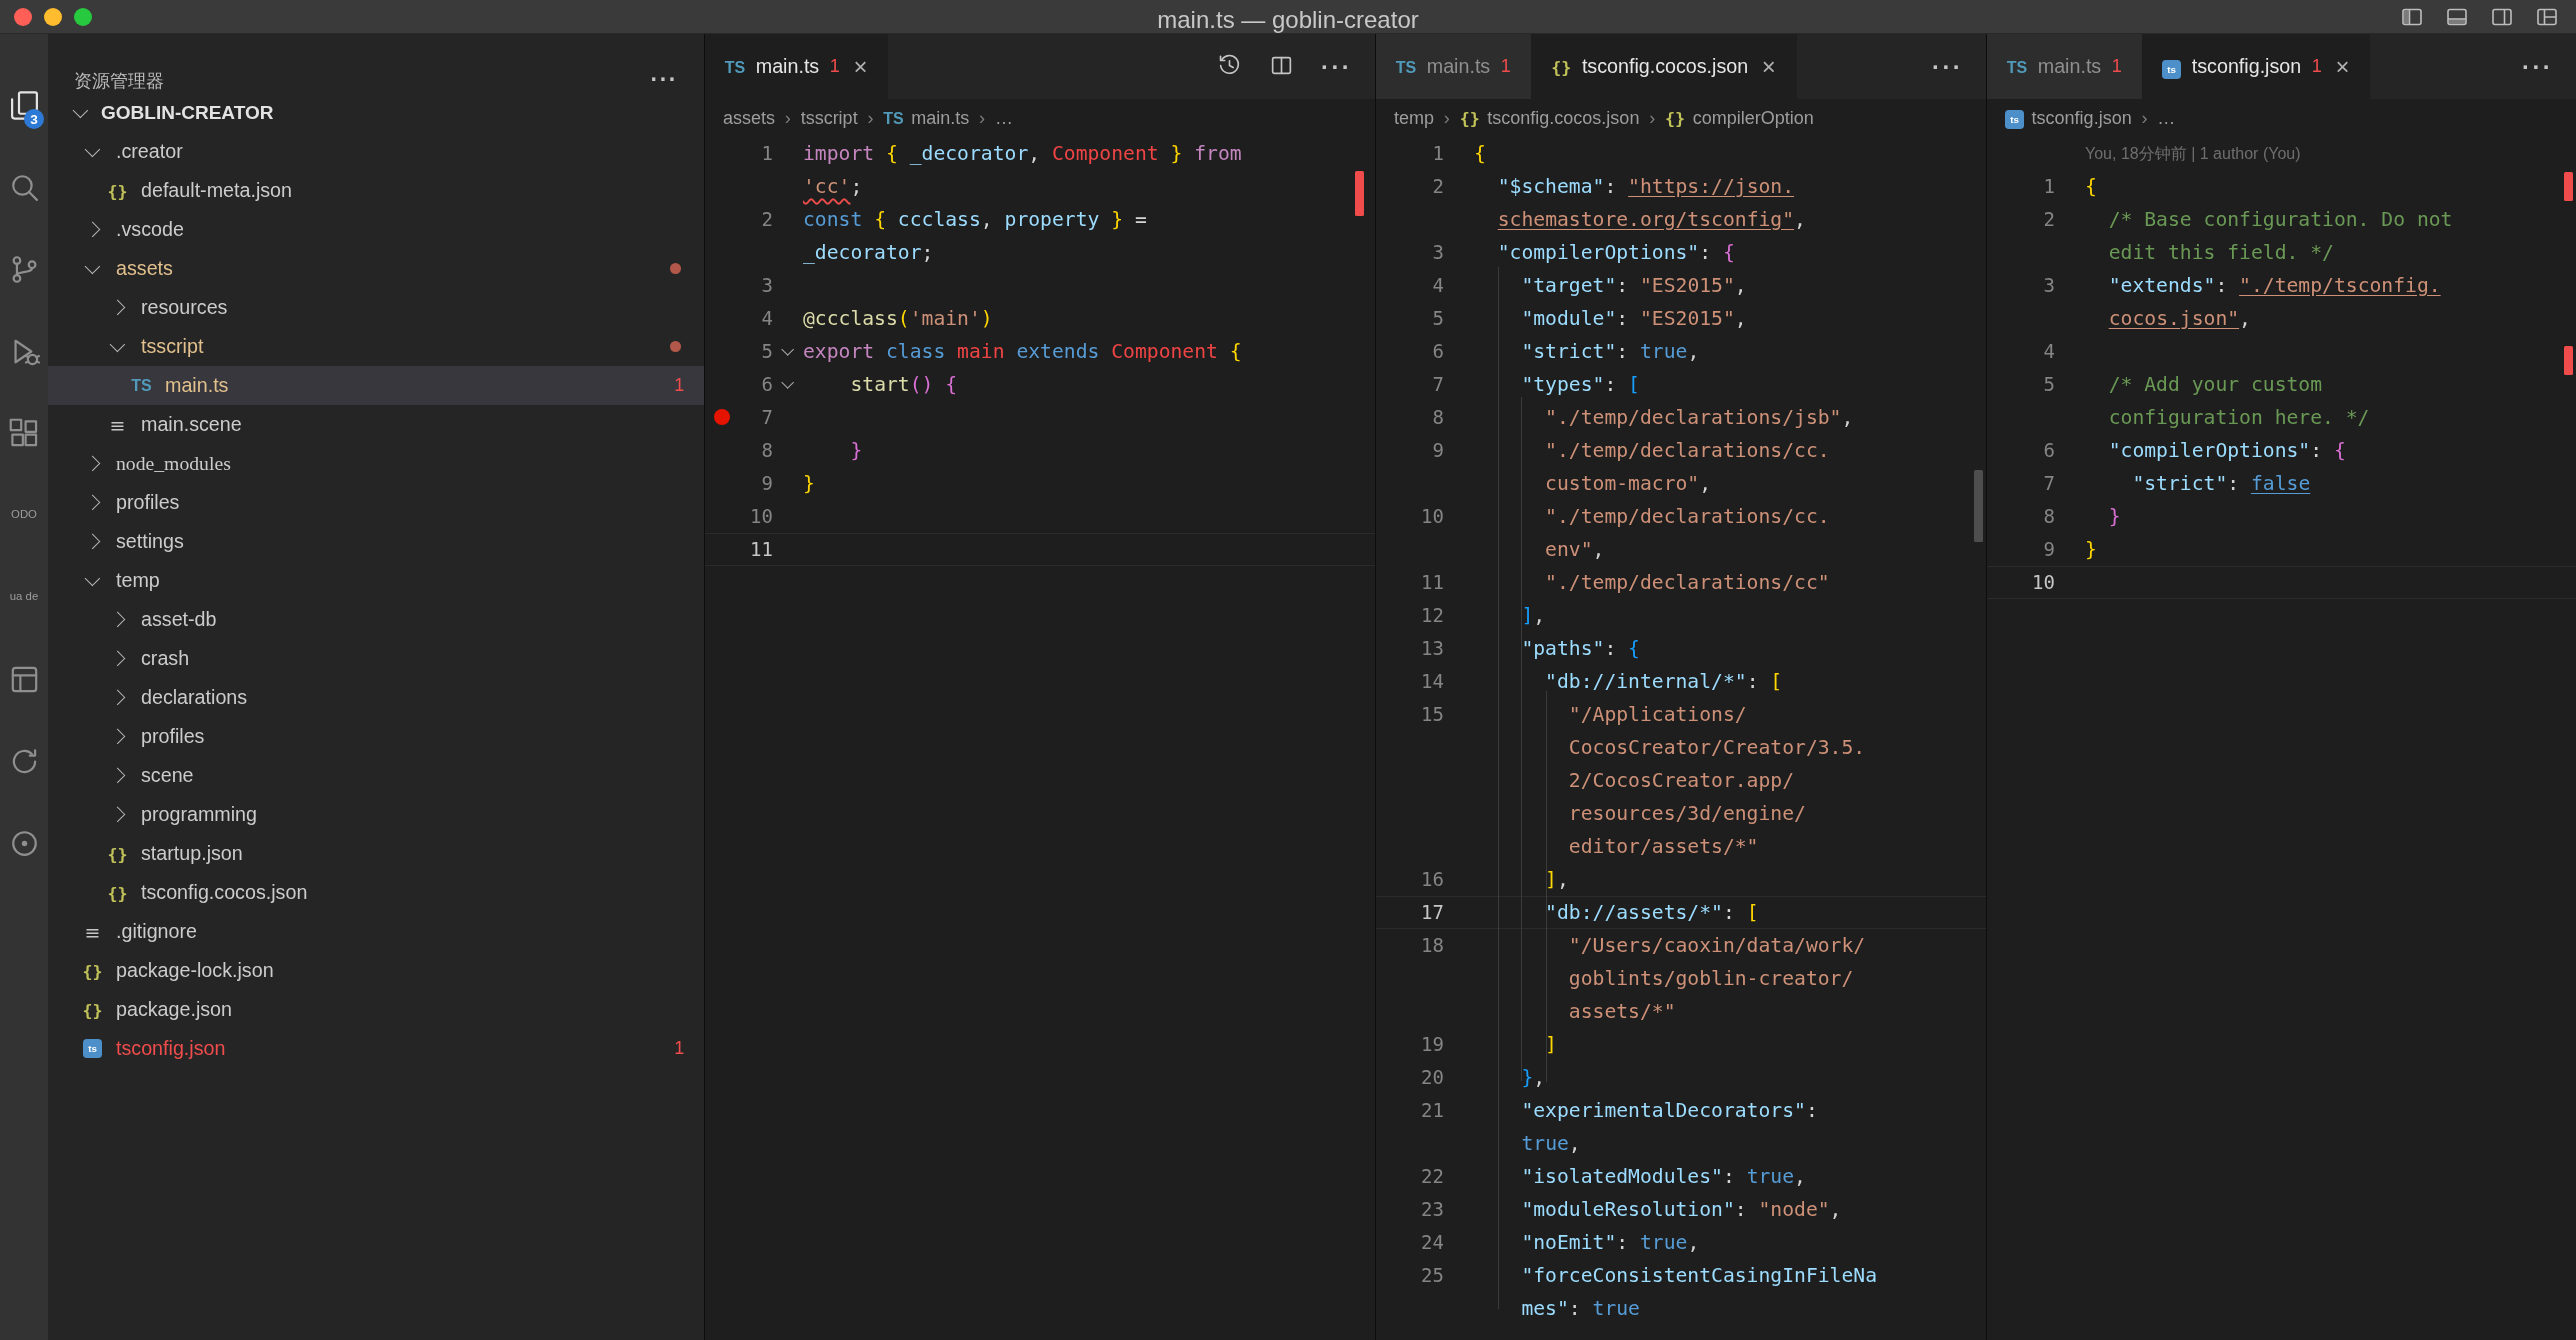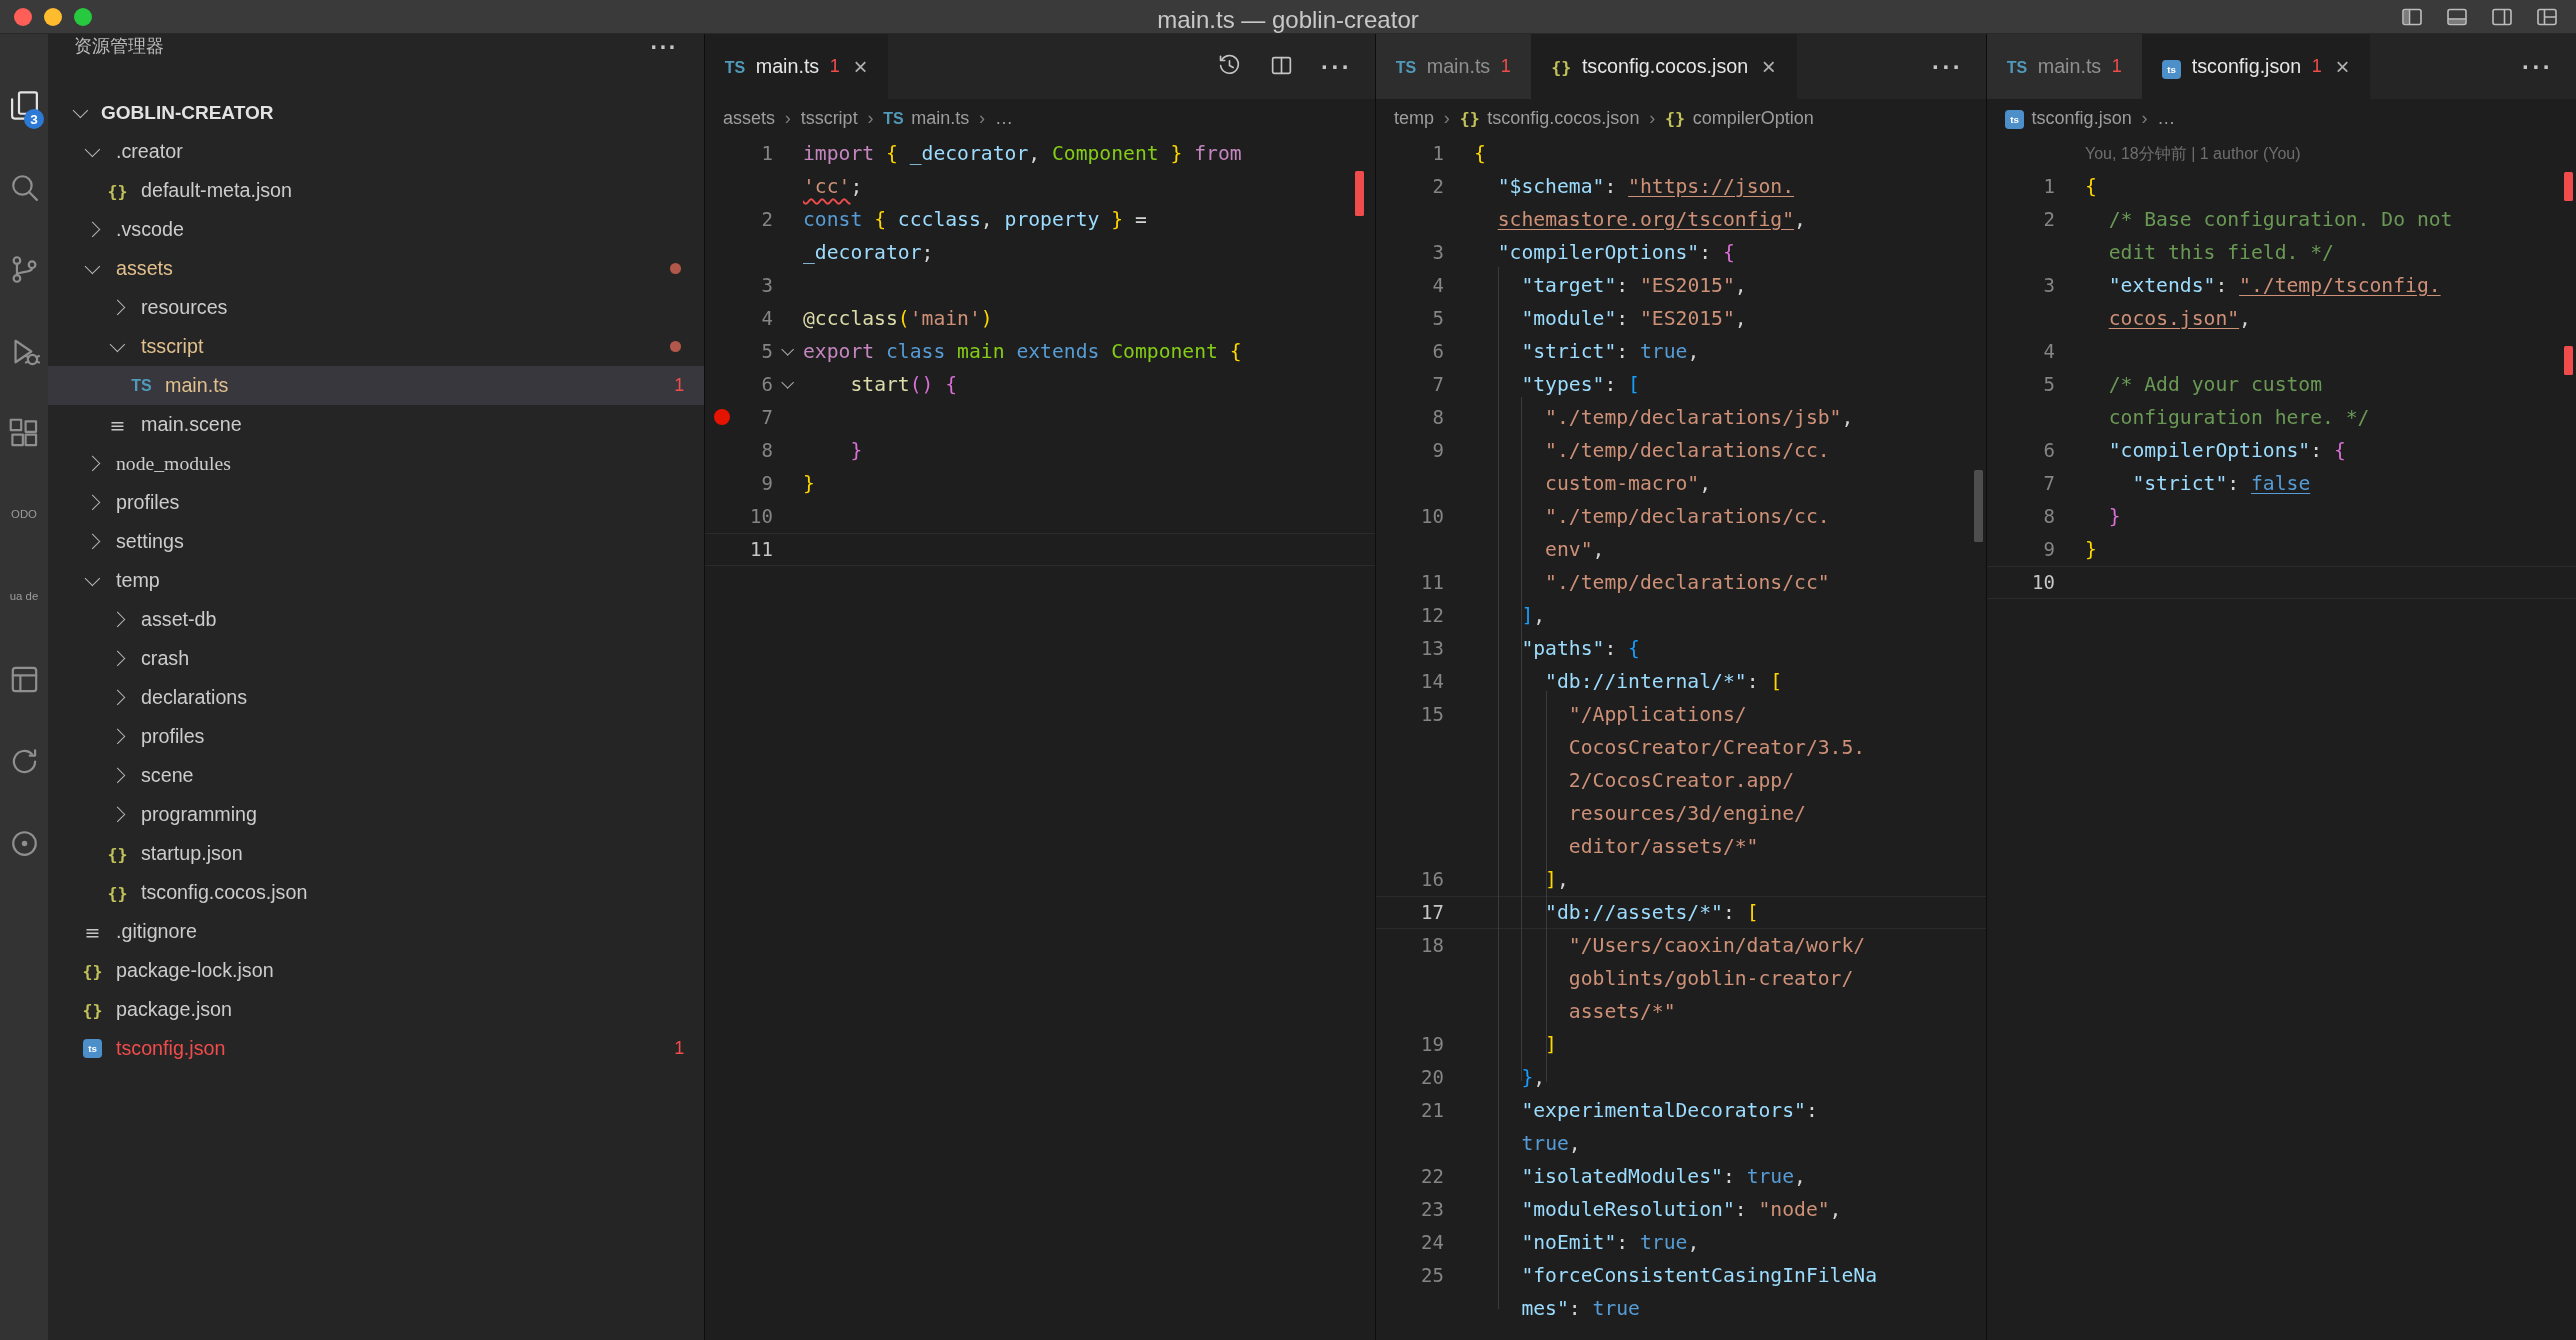--- a/index.html
+++ b/index.html
@@ -20,21 +20,21 @@
   
   .activitybar{width:48px;background:#333333;padding-top:30px;display:flex;flex-direction:column;align-items:center;flex-shrink:0;}
   .ab-item{height:82px;width:48px;display:flex;align-items:center;justify-content:center;position:relative;color:#8f8f8f;}
   .ab-item.active{color:#e4e4e4;}
   .ab-item svg{width:33px;height:33px;stroke:currentColor;fill:none;stroke-width:1.6;stroke-linecap:round;stroke-linejoin:round;}
   .ab-badge{position:absolute;right:3.8px;bottom:16.7px;background:#2c7ad6;color:#fff;border-radius:50%;min-width:20.4px;height:20.4px;font-size:13.6px;display:flex;align-items:center;justify-content:center;font-weight:bold;}
   .ab-text{font-size:11.4px;color:#9c9c9c;text-align:center;line-height:1.15;width:29px;white-space:normal;word-break:break-word;}
 
   
   .sidebar{width:656px;background:#252526;flex-shrink:0;overflow:hidden;}
-  .sb-header{height:59px;display:flex;align-items:flex-start;padding:0 26px;font-size:18px;color:#bbbbbb;}
+  .sb-header{height:59px;display:flex;align-items:flex-end;padding:0 26px;font-size:18px;color:#bbbbbb;}
   .sb-more{margin-left:auto;font-size:23px;font-weight:bold;letter-spacing:1.5px;color:#c5c5c5;}
   .sb-section{height:39px;display:flex;align-items:center;padding-left:18px;font-weight:bold;font-size:19px;color:#e3e3e3;}
   .sb-section .tchev{margin-right:6px;}
   .trow{height:39px;display:flex;align-items:center;font-size:19.7px;color:#cccccc;}
   .trow.selected{background:#37373d;}
   .tchev{width:29px;display:flex;justify-content:center;flex-shrink:0;}
   .chev{width:9.8px;height:9.8px;border-right:1.8px solid #b6b6b6;border-bottom:1.8px solid #b6b6b6;display:inline-block;}
   .chev.down{transform:rotate(45deg);margin-top:-4.5px;}
   .chev.right{transform:rotate(-45deg);}
   .fi{width:29px;display:flex;justify-content:center;align-items:center;flex-shrink:0;}
@@ -76,21 +76,21 @@
   .ln{width:68px;text-align:right;color:#858585;font-size:19px;flex-shrink:0;}
   .foldz{width:30px;display:flex;justify-content:center;align-items:center;flex-shrink:0;}
   .fold-chev{width:8.3px;height:8.3px;border-right:1.5px solid #aaa;border-bottom:1.5px solid #aaa;transform:rotate(45deg);margin-top:-3px;}
   .ctext{white-space:pre;}
   .bp{position:absolute;left:9px;top:8.3px;width:16px;height:16px;border-radius:50%;background:#e51400;}
   .lens{height:33px;line-height:33px;padding-left:98px;color:#6e6e6e;font-size:16px;font-family:"Liberation Sans",sans-serif;}
   .guide{position:absolute;width:0.8px;background:#3c3c3c;}
   .mark{position:absolute;width:9px;border-radius:1.5px;}
 
   
-  .tk-kw{color:#c586c0}.tk-kw2{color:#569cd6}.tk-var{color:#9cdcfe}.tk-type{color:#84cc16}
+  .tk-kw{color:#c586c0}.tk-kw2{color:#569cd6}.tk-var{color:#9cdcfe}.tk-type{color:#ef4444}
   .tk-str{color:#ce9178}.tk-fn{color:#dcdcaa}.tk-cmt{color:#6a9955}.tk-pun{color:#d4d4d4}
   .tk-key{color:#9cdcfe}.tk-b1{color:#ffd700}.tk-b2{color:#da70d6}.tk-b3{color:#179fff}
   .tk-link{color:#ce9178;text-decoration:underline;text-underline-offset:3px;}
   .tk-err{color:#ce9178;text-decoration:underline wavy #f14c4c 1.5px;text-underline-offset:4.5px;}
   .tk-u{text-decoration:underline;text-underline-offset:3px;}
 </style>
 </head>
 <body>
 
 <div class="app">

